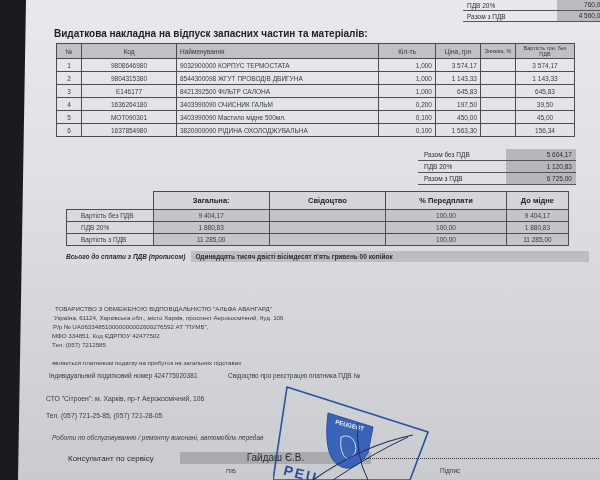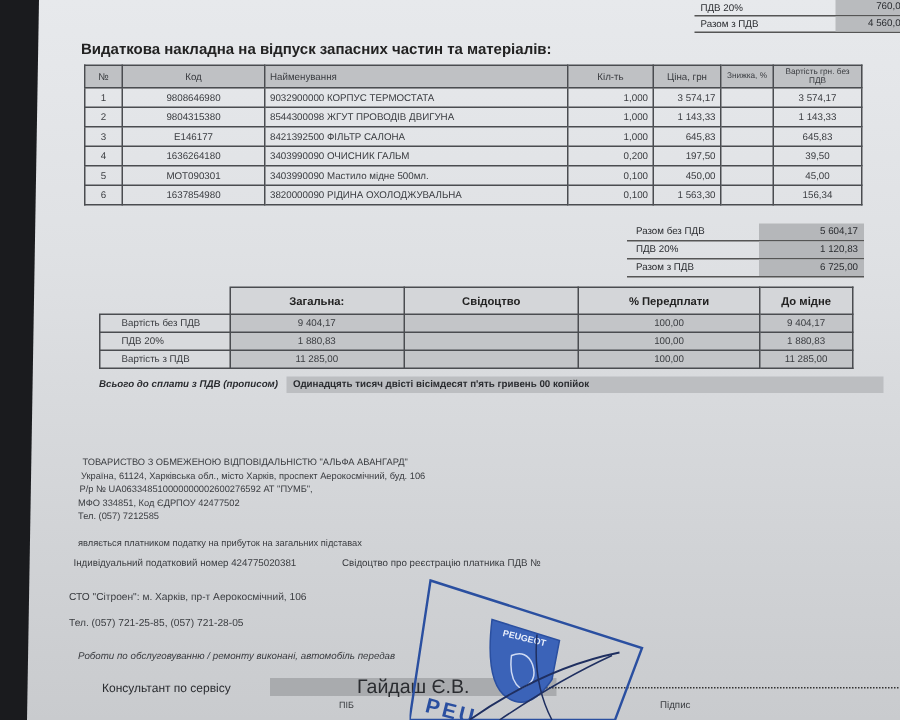--- a/index.html
+++ b/index.html
@@ -48,21 +48,21 @@
 
     .words { left: 48px; top: 251px; width: 523px; height: 11px; display: flex; align-items: center; }
     .words .l { font-size: 6.5px; font-weight: bold; font-style: italic; padding-right: 6px; }
     .words .v { flex: 1; background: #bcbec1; height: 100%; font-size: 6.5px; font-weight: bold; line-height: 11px; padding-left: 4px; }
 
     .company { left: 34px; top: 304px; font-size: 6.2px; line-height: 9px; color: #3a3c40; }
     .company div { white-space: nowrap; }
 
     .sig-row { left: 35px; top: 452px; display: flex; align-items: center; margin-left: 15px; }
     .sig-label { font-size: 8px; color: #2a2c30; width: 112px; }
-    .sig-name { width: 191px; height: 12px; background: #a9abae; font-size: 13px; text-align: center; line-height: 12px; color: #2a2c30; }
+    .sig-name { width: 191px; height: 12px; background: #a9abae; font-size: 10px; text-align: center; line-height: 12px; color: #2a2c30; }
     .dots { left: 320px; top: 458px; width: 265px; border-top: 1.5px dotted #333; }
 
     .stamp { left: 255px; top: 375px; width: 200px; height: 105px; pointer-events: none; }
   </style>
 </head>
 <body>
 
 <div class="paper">
 
   <div class="abs topsum">

